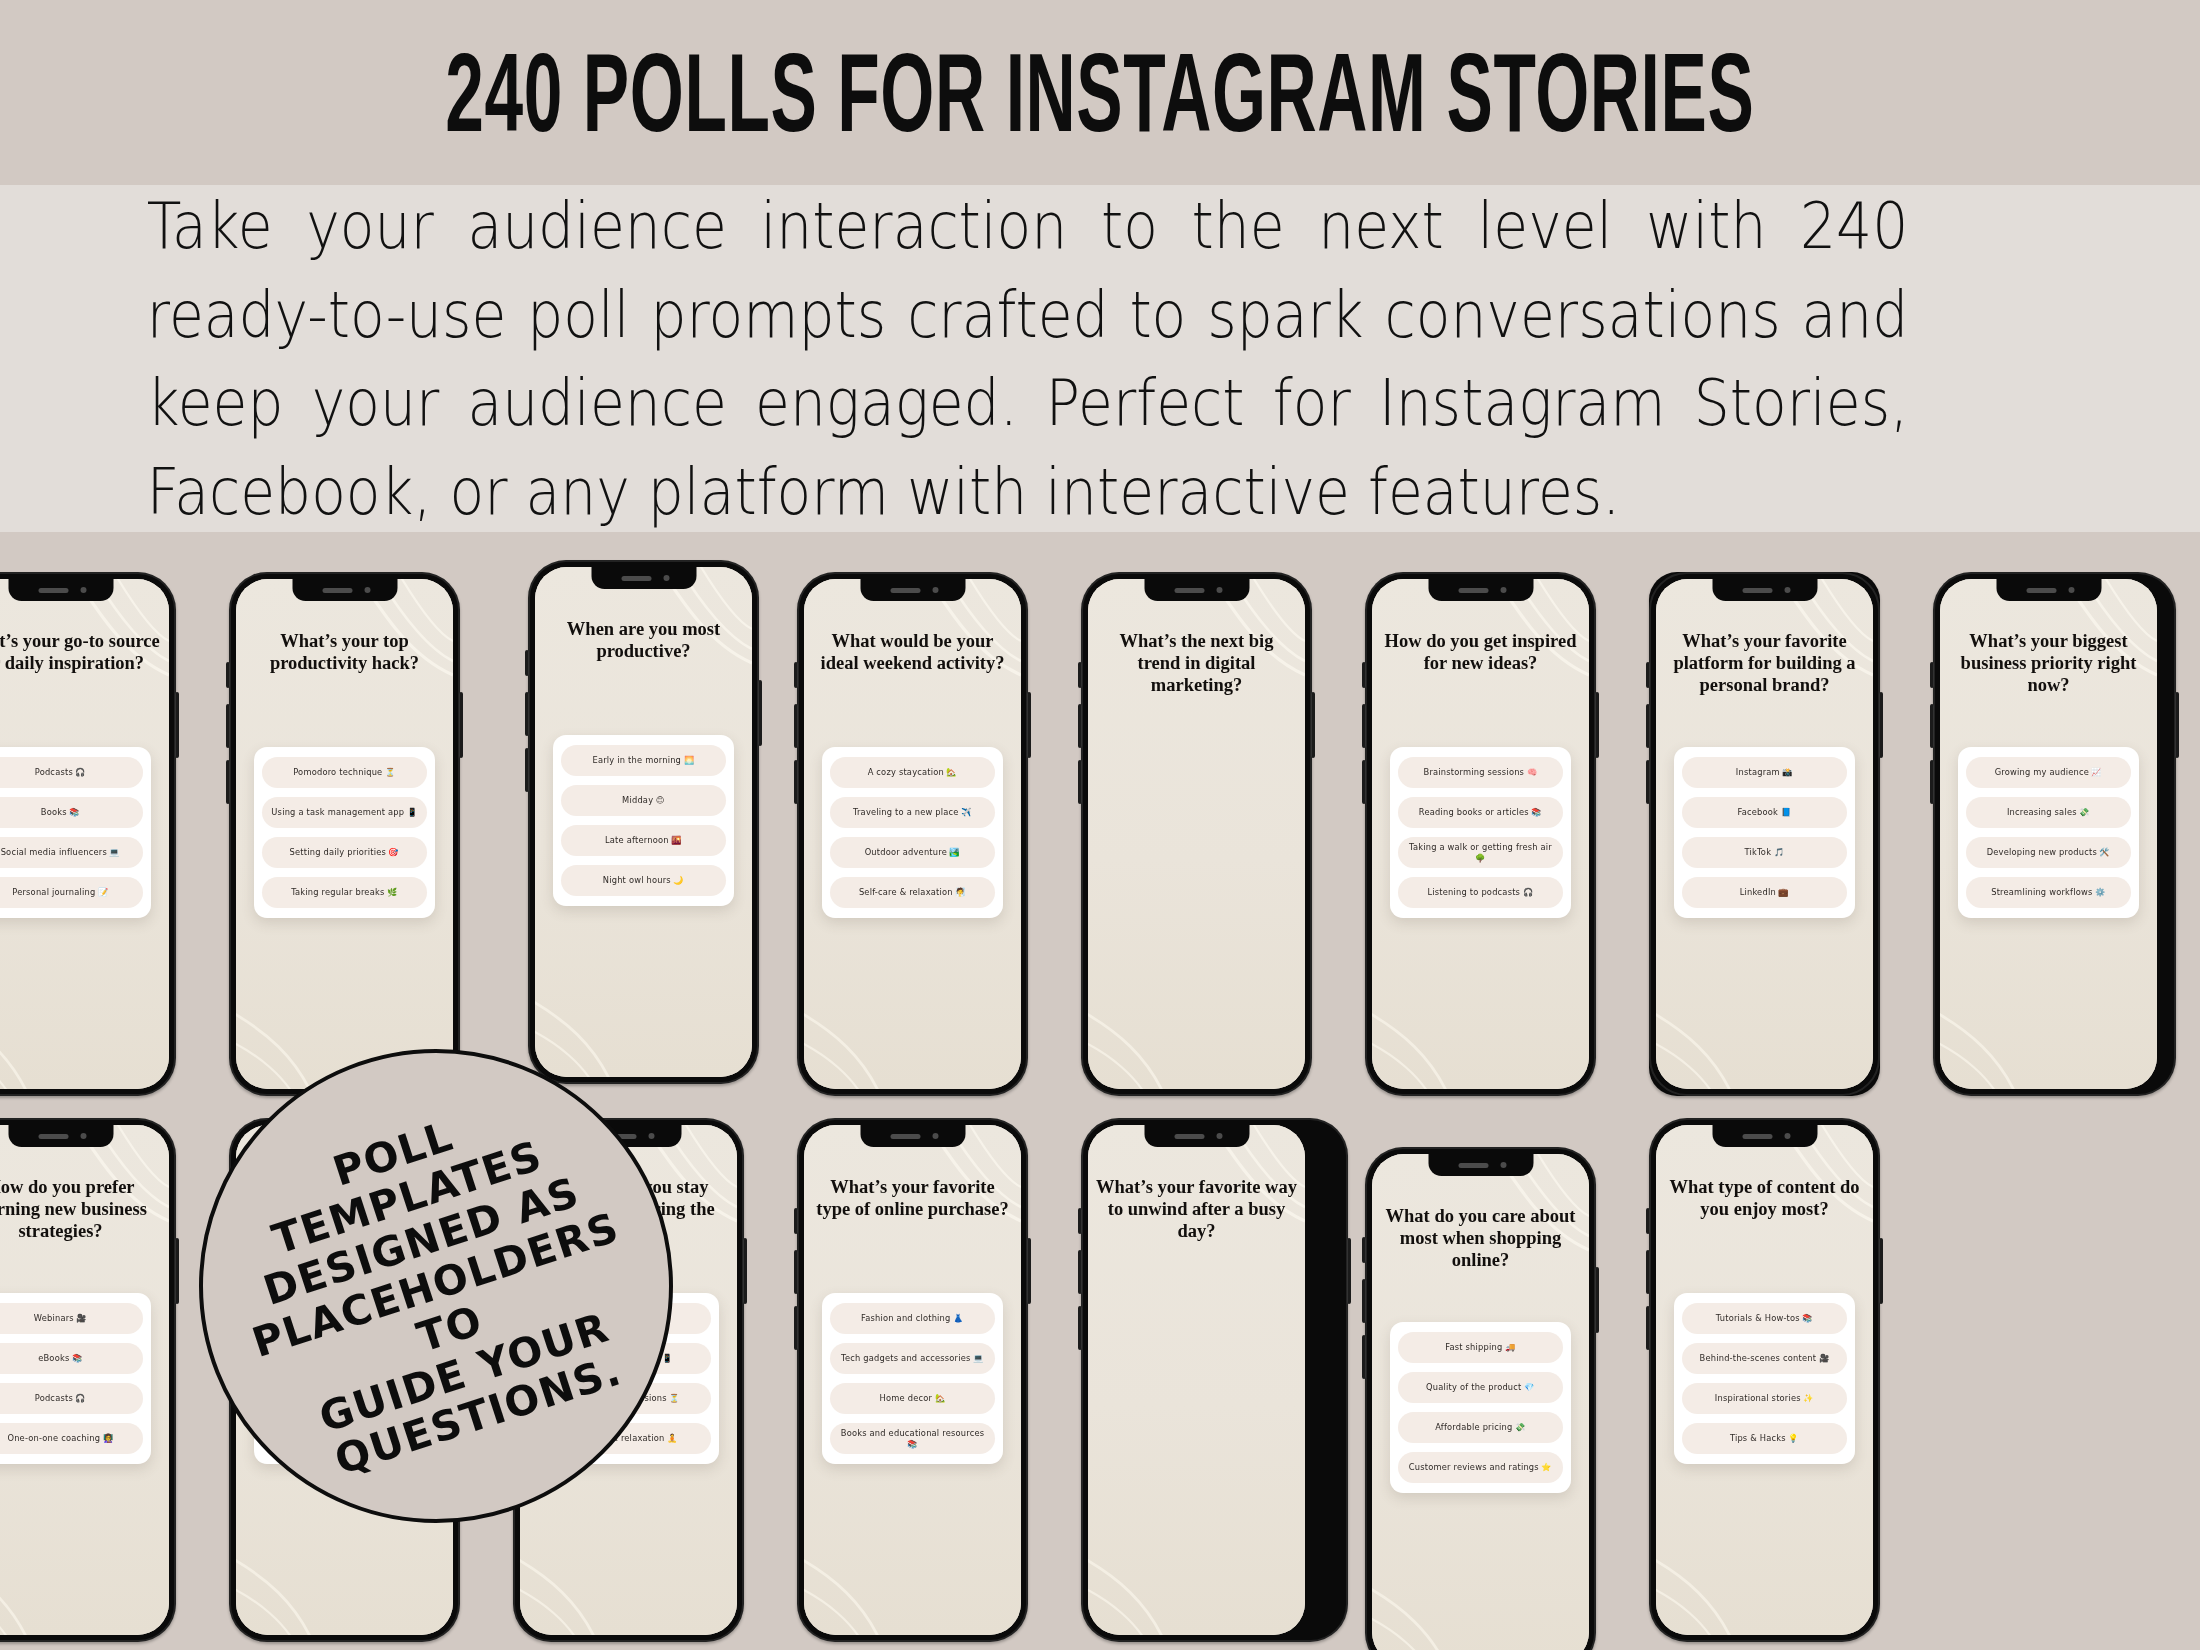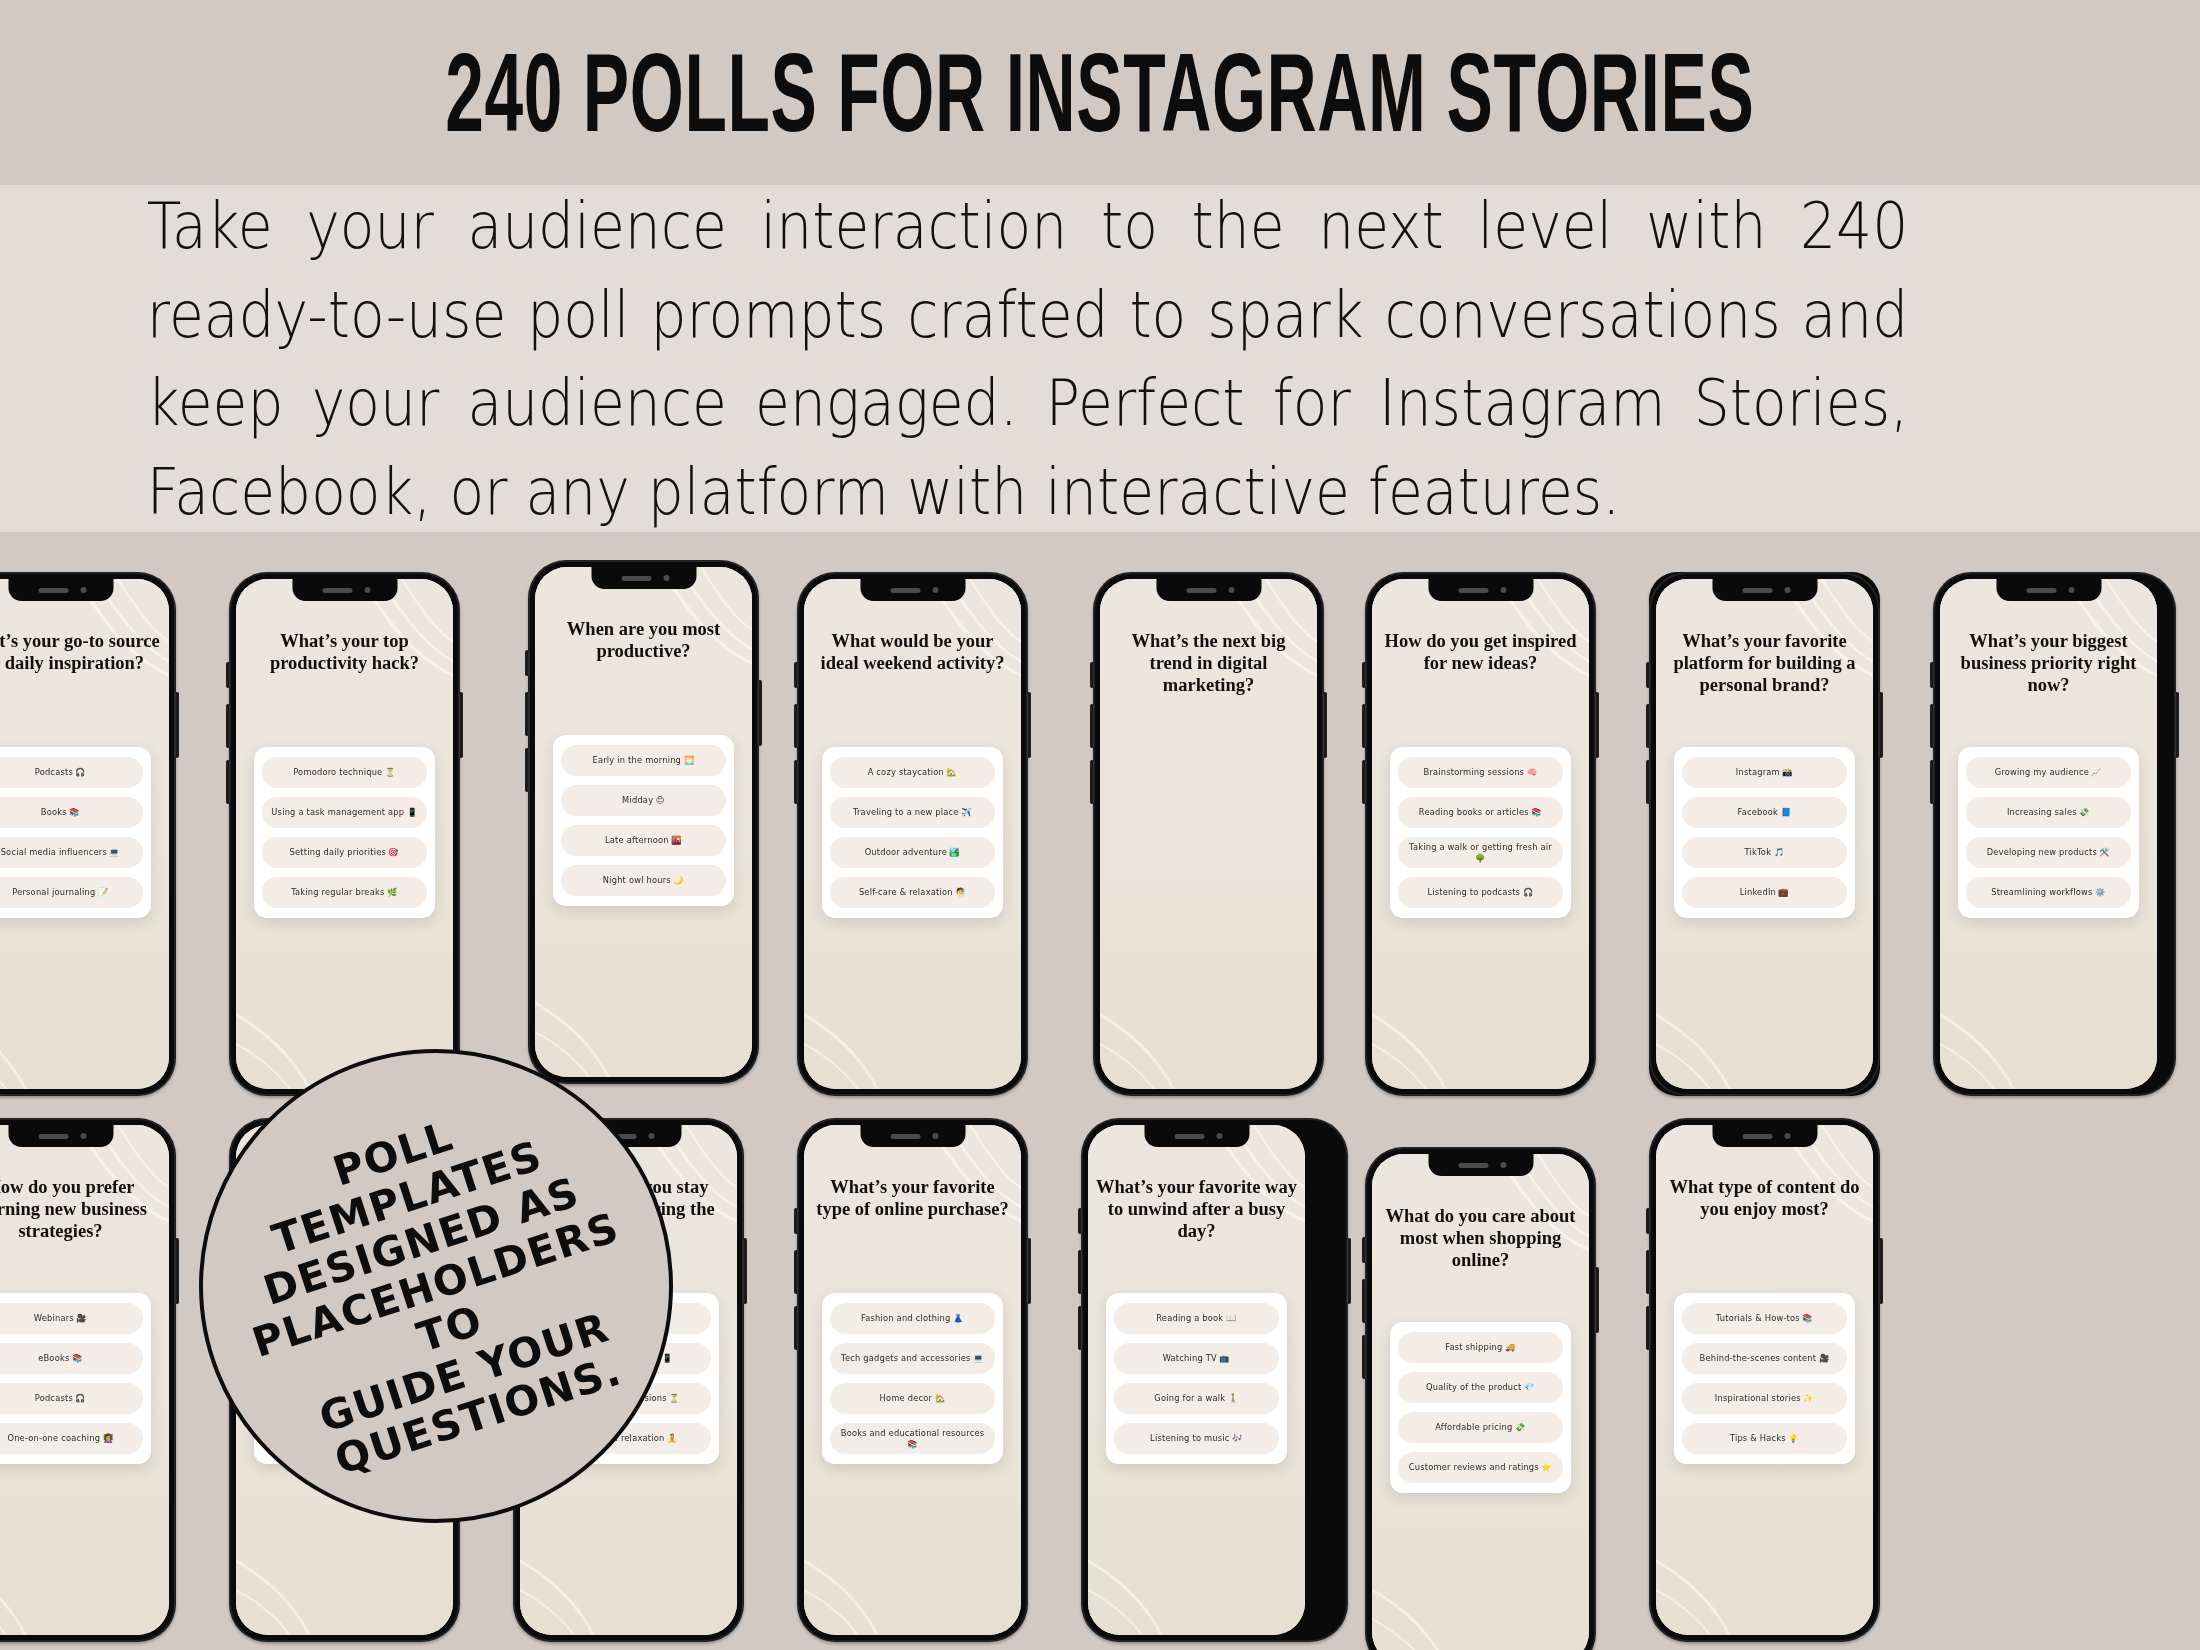--- a/index.html
+++ b/index.html
@@ -283,21 +283,21 @@
         </div>
         <div class="q">What would be your ideal weekend activity?</div>
         <div class="card">
           <div class="opt">A cozy staycation 🏡</div>
           <div class="opt">Traveling to a new place ✈️</div>
           <div class="opt">Outdoor adventure 🏞️</div>
           <div class="opt">Self-care &amp; relaxation 🧖</div>
         </div>
       </div>
     </div>
-    <div class="phone" style="left: 1081px; top: 40px; margin-left: 12px;">
+    <div class="phone" style="left: 1081px; top: 40px;">
       <span class="btn-side s1"></span>
       <span class="btn-side s2"></span>
       <span class="btn-side s3"></span>
       <span class="btn-right"></span>
       <div class="screen">
         <svg class="waves" viewBox="0 0 217 510" preserveAspectRatio="none">
           <defs>
             <linearGradient id="g4" x1="0" y1="0" x2="0" y2="1">
               <stop offset="0%" stop-color="#ece7de"></stop>
               <stop offset="55%" stop-color="#eae4da"></stop>
@@ -572,26 +572,20 @@
           <path d="M138 -10 C168 42 196 72 217 82" stroke="#f7f3ea" stroke-width="2.6" fill="none"></path>
           <path d="M160 -10 C186 34 204 56 217 62" stroke="#f7f3ea" stroke-width="2.2" fill="none"></path>
           <path d="M-10 430 C30 452 60 478 78 520" stroke="#f4efe4" stroke-width="2.8" fill="none"></path>
           <path d="M-10 460 C24 476 48 498 60 520" stroke="#f4efe4" stroke-width="2.2" fill="none"></path>
         </svg>
         <div class="notch">
           <span class="speaker"></span>
           <span class="camera"></span>
         </div>
         <div class="q">What’s your favorite way to unwind after a busy day?</div>
-        <div class="card">
-          <div class="opt">Reading a book 📖</div>
-          <div class="opt">Watching TV 📺</div>
-          <div class="opt">Going for a walk 🚶</div>
-          <div class="opt">Listening to music 🎶</div>
-        </div>
       </div>
     </div>
     <div class="phone" style="left: 1365px; top: 615px;">
       <span class="btn-side s1"></span>
       <span class="btn-side s2"></span>
       <span class="btn-side s3"></span>
       <span class="btn-right"></span>
       <div class="screen">
         <svg class="waves" viewBox="0 0 217 510" preserveAspectRatio="none">
           <defs>

